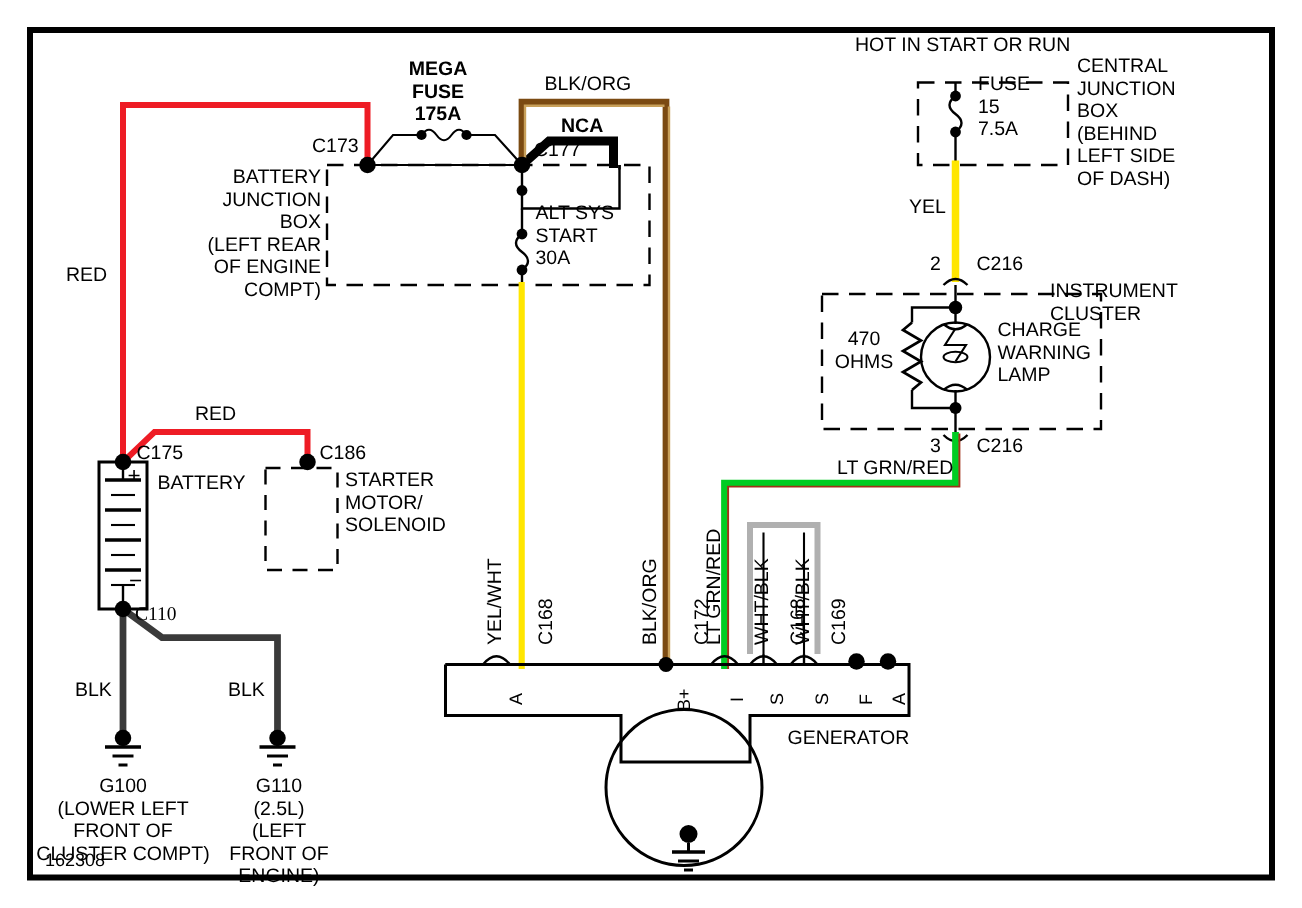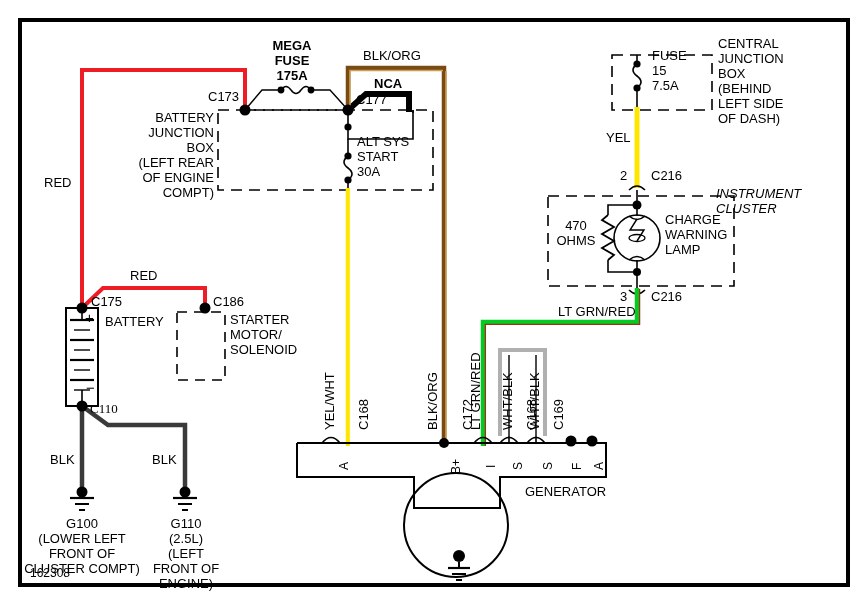--- a/index.html
+++ b/index.html
@@ -208,38 +208,39 @@
     <circle cx="245" cy="110" r="5.5" fill="#000"></circle>
     <circle cx="348" cy="110" r="5.5" fill="#000"></circle>
     <circle cx="82" cy="308" r="5.5" fill="#000"></circle>
     <circle cx="205" cy="308" r="5.5" fill="#000"></circle>
     <circle cx="82" cy="406" r="5.5" fill="#000"></circle>
     <circle cx="82" cy="492" r="5.5" fill="#000"></circle>
     <circle cx="185" cy="492" r="5.5" fill="#000"></circle>
     <circle cx="637" cy="205" r="4.5" fill="#000"></circle>
   </svg>
 
+  <div class="lbl" style="left:570px; top:22px;">HOT IN START OR RUN</div>
 
   <div class="lbl" style="left:652px; top:48px;">FUSE
 15
 7.5A</div>
 
   <div class="lbl" style="left:718px; top:36px;">CENTRAL
 JUNCTION
 BOX
 (BEHIND
 LEFT SIDE
 OF DASH)</div>
 
   <div class="lbl" style="left:606px; top:130px;">YEL</div>
 
   <div class="lbl" style="left:620px; top:168px;">2</div>
   <div class="lbl" style="left:651px; top:168px;">C216</div>
 
-  <div class="lbl" style="left:716px; top:186px;font-style:italic;">INSTRUMENT
+  <div class="lbl" style="left:700px; top:186px;">INSTRUMENT
 CLUSTER</div>
 
   <div class="lbl c" style="left:552px; top:218px; width:48px;">470
 OHMS</div>
 
   <div class="lbl" style="left:665px; top:212px;">CHARGE
 WARNING
 LAMP</div>
 
   <div class="lbl" style="left:620px; top:289px;">3</div>

